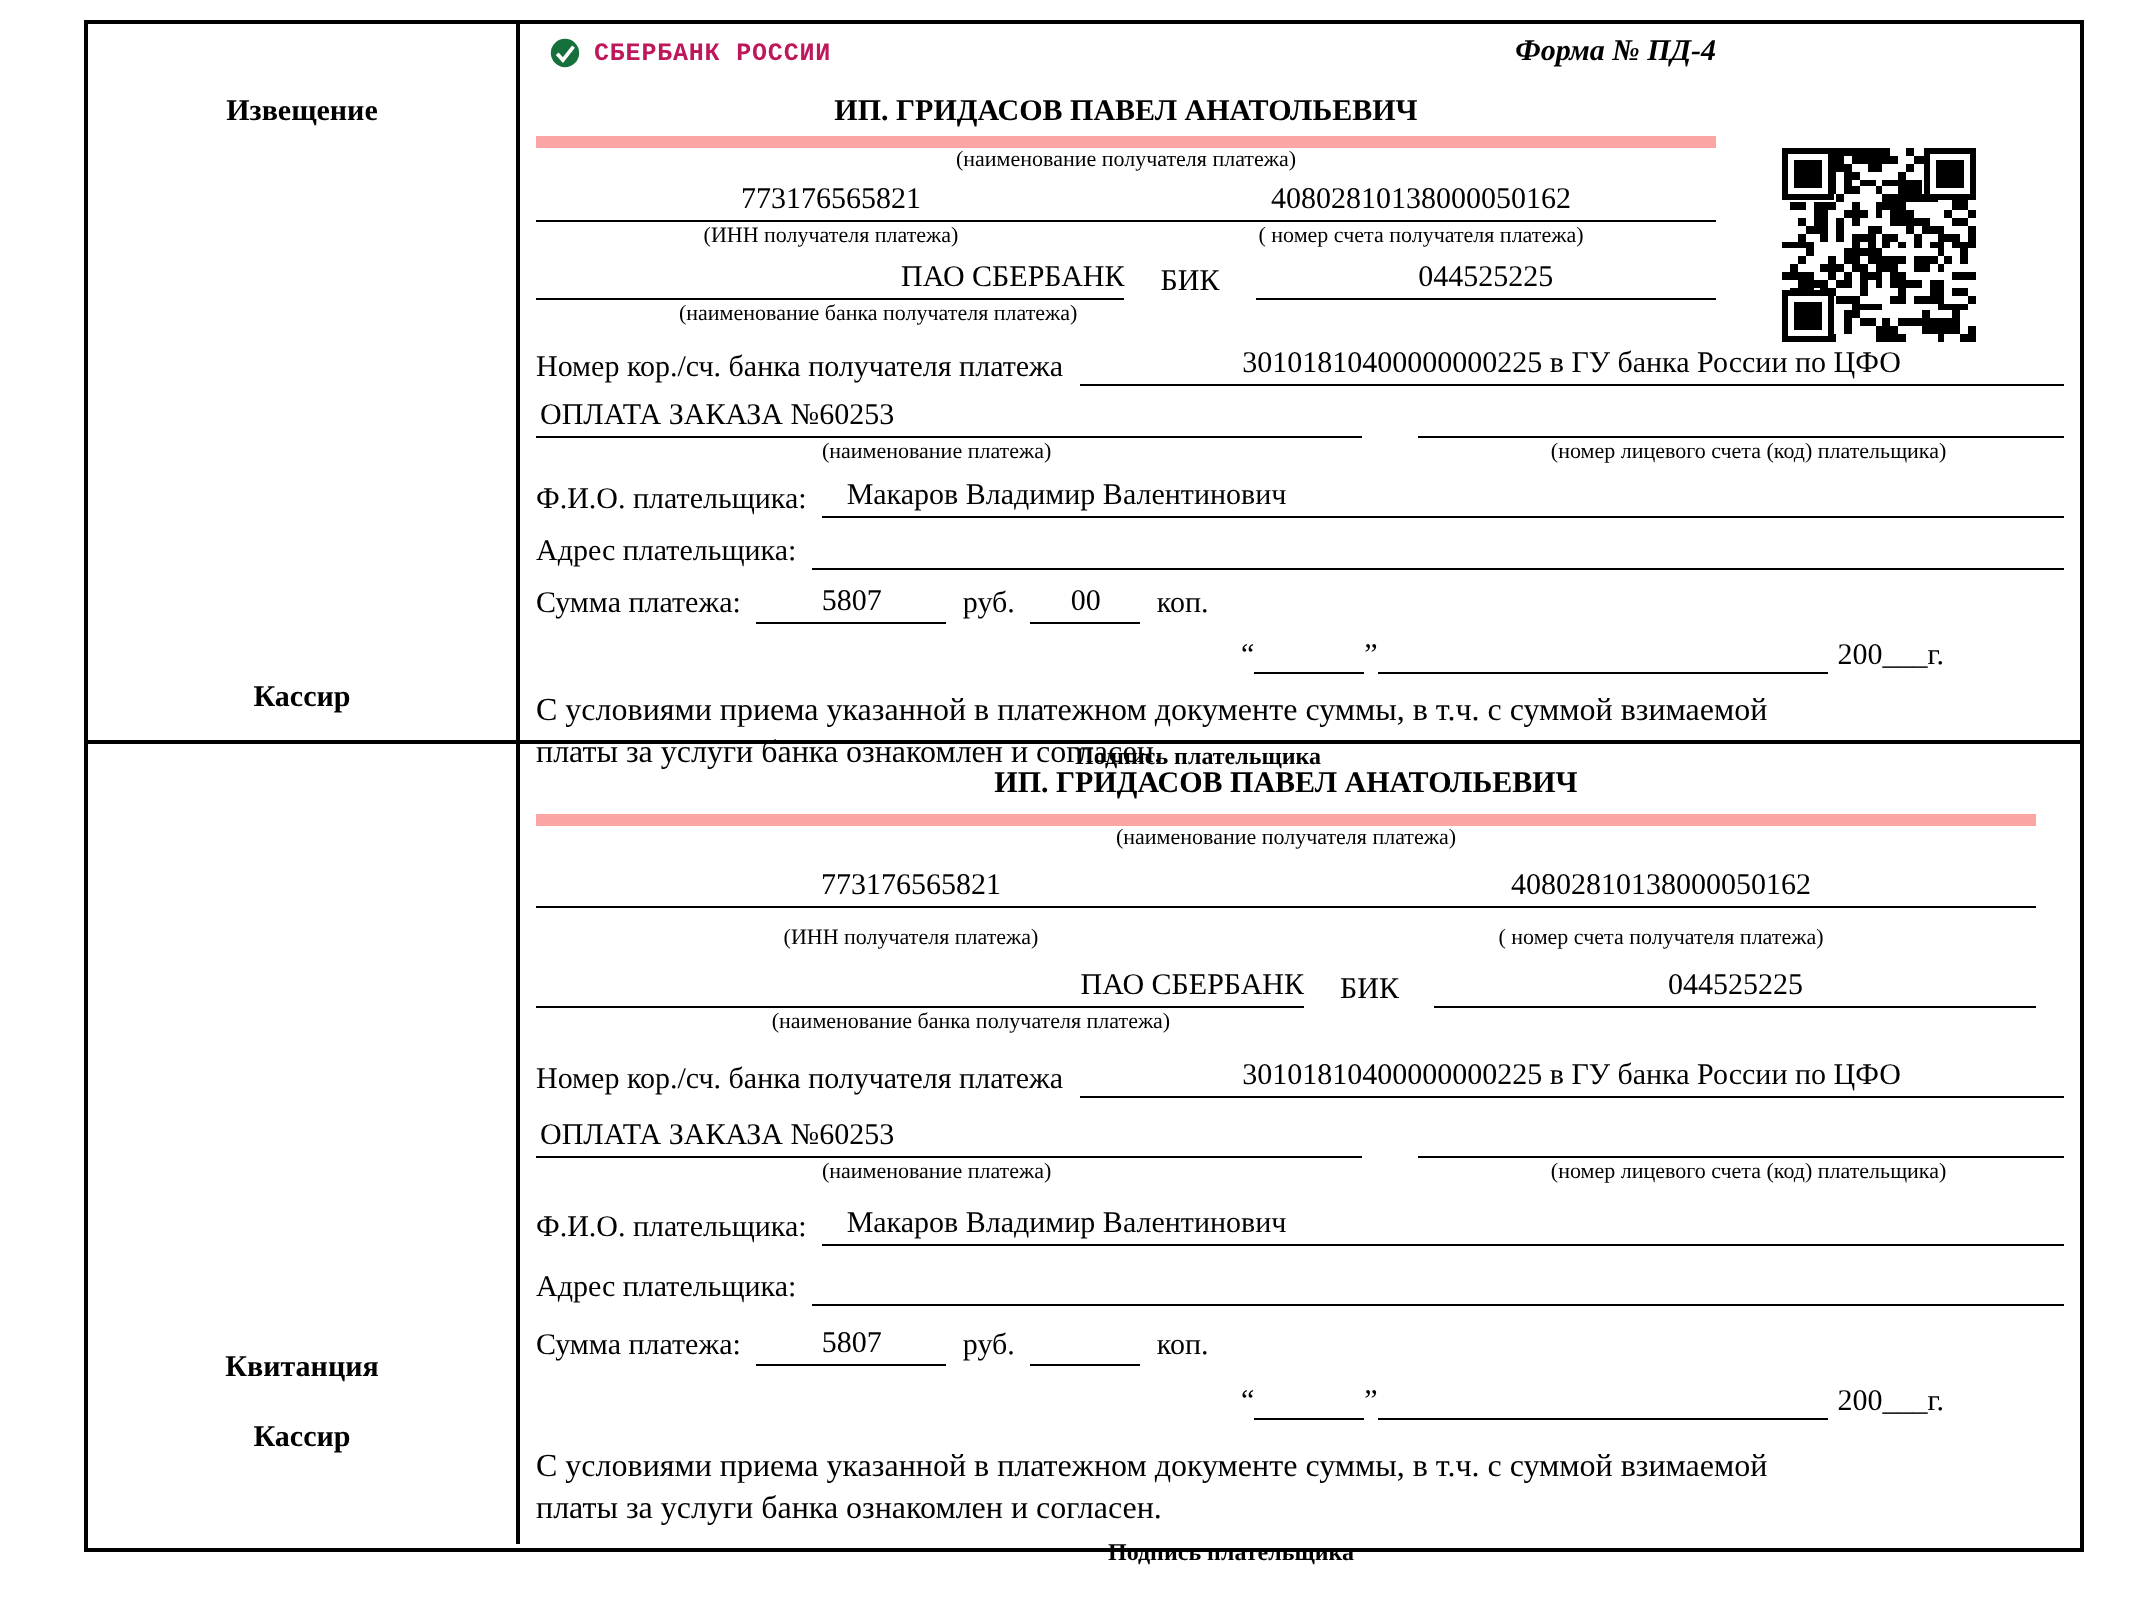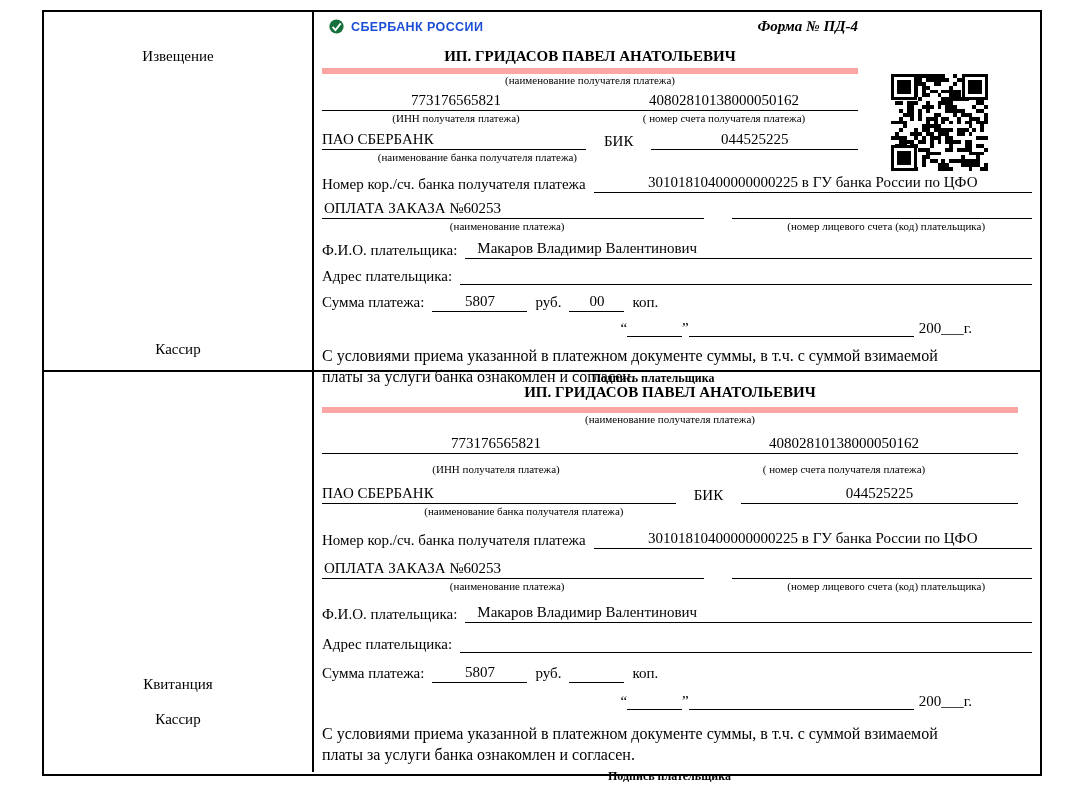--- a/index.html
+++ b/index.html
@@ -2,40 +2,40 @@
 <html><head>
 <meta charset="utf-8">
 <style>
 *{margin:0;padding:0;box-sizing:border-box}
 html,body{background:#fff}
 body{width:1073px;height:807px;position:relative;color:#000;font-family:"Liberation Serif",serif;font-size:15px}
 .form-outer{position:absolute;left:42px;top:10px;width:1000px;height:766px;border:2px solid #000;background:#fff}
 .section{display:flex}
 .section-notice{height:360px;border-bottom:2px solid #000}
 .section-receipt{height:400px}
-.left-cell{width:270px;flex:none;border-right:2px solid #000;display:flex;flex-direction:column;align-items:center;font-weight:normal}
+.left-cell{width:216px;flex:none;border-right:2px solid #000;display:flex;flex-direction:column;align-items:center;font-weight:bold}
 .left-cell.notice{justify-content:space-between;padding:36px 0 12px}
 .left-cell.receipt{justify-content:flex-end;gap:18px;padding-bottom:44px}
 .right-cell{flex:1;position:relative;padding:6px 8px 0 8px}
 .caption{font-size:11px;text-align:center;line-height:1.2}
 .u{border-bottom:1px solid #000;min-height:19px}
 .narrow{padding-right:174px}
 .wide{padding-right:14px}
 .header-row{display:flex;align-items:flex-start;height:30px}
 .logo{display:flex;align-items:center;gap:6px;margin-left:6px}
 .logo-mark{width:17px;height:17px}
-.logo-text{color:#1d4ed8;font-weight:bold;font-family:Liberation Sans, sans-serif;font-size:12.5px;letter-spacing:.4px}
+.logo-text{color:#be185d;font-weight:bold;font-family:Liberation Mono, monospace;font-size:12.5px;letter-spacing:.4px}
 .forma{margin-left:auto;font-weight:bold;font-style:italic}
 .title{font-weight:bold;text-align:center;border-bottom:6px solid #fca5a5;padding-bottom:3px}
 .section-receipt .title{margin-top:6px;padding-bottom:6px}
 .cols2{display:flex;margin-top:5px}
 .cols2 .col{flex:1;text-align:center}
 .caps{margin-top:1px}
 .bank-row{display:flex;margin-top:6px;align-items:flex-end}
-.bank-name{flex:1.15;text-align:left}
+.bank-name{flex:1.15;text-align:right}
 .bik-label{padding:0 18px}
 .bik-value{flex:.9;text-align:center}
 .bank-caption{width:58%;margin-top:1px}
 .corr-row{display:flex;align-items:flex-end;margin-top:9px}
 .corr-value{flex:1;text-align:center;margin-left:8px;white-space:nowrap}
 .purpose-row{display:flex;gap:28px;margin-top:7px}
 .purpose-value{flex:1.27;padding-left:2px}
 .purpose-empty{flex:1}
 .purpose-caps{display:flex;gap:48px;margin-top:1px}
 .purpose-cap1{flex:1.27}

